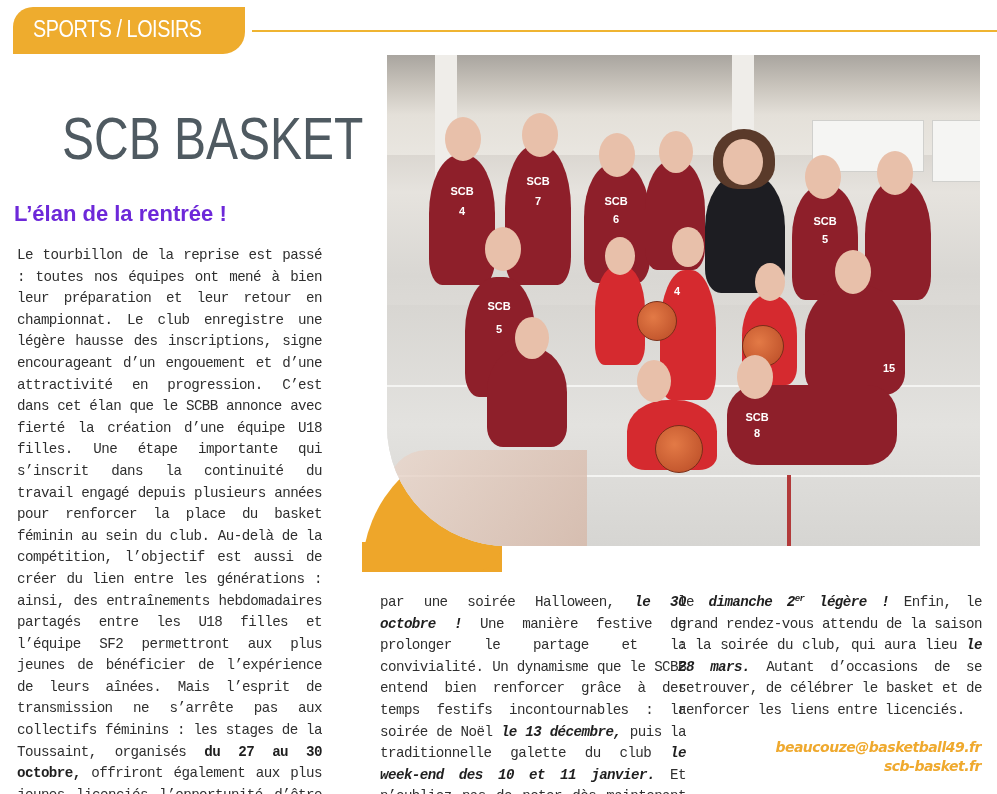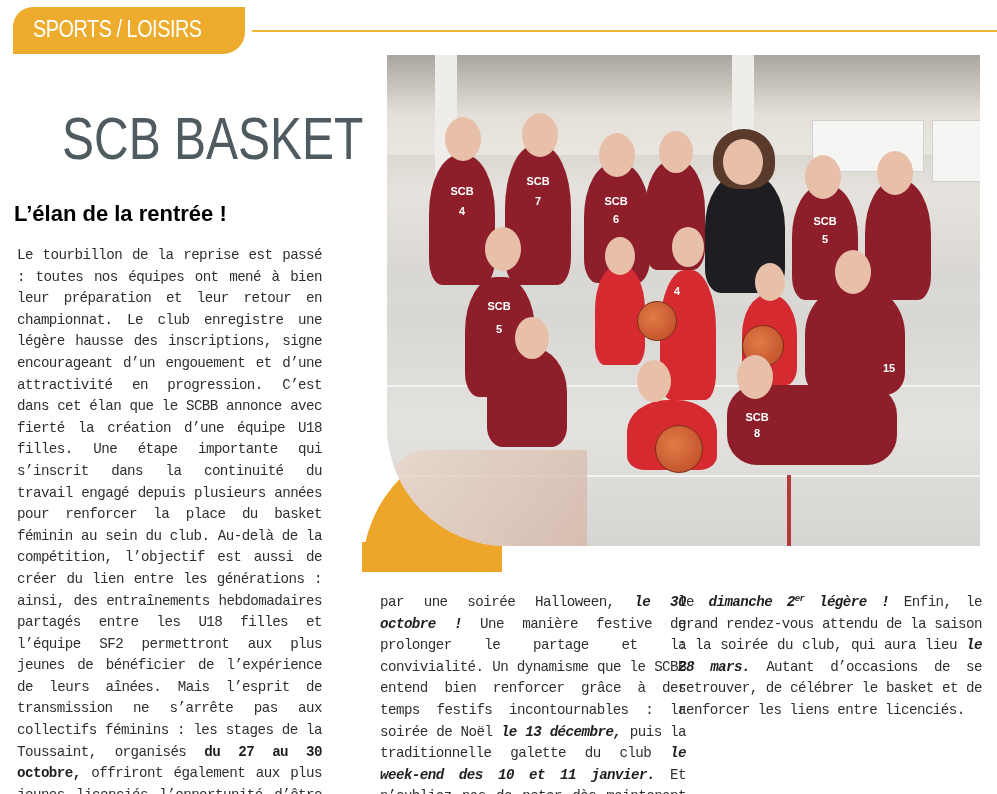--- a/index.html
+++ b/index.html
@@ -32,21 +32,21 @@
     font-family: "Liberation Sans", sans-serif;
     font-size: 60px; font-weight: normal; color: #4f5a61;
     letter-spacing: 0px;
     transform: scaleX(0.8); transform-origin: left top;
     white-space: nowrap;
     -webkit-text-stroke: 0px;
   }
   .subtitle {
     position: absolute; left: 14px; top: 201px;
     font-family: "Liberation Sans", sans-serif;
-    font-size: 22px; font-weight: bold; color: #000000;
+    font-size: 22px; font-weight: bold; color: #6d28d9;
     white-space: nowrap;
   }
   .col {
     position: absolute;
     font-size: 14.2px; line-height: 21.6px;
     text-align: justify; color: #2f2f2f;
     font-family: "DejaVu Sans", sans-serif;
     letter-spacing: -0.55px;
   }
   .col1 { left: 17px; top: 245px; width: 305px; }
@@ -185,13 +185,15 @@
 
 <div class="col col2">
   <p><span>par une soirée Halloween, </span><b class="i">le 30 octobre !</b><span> Une manière festive de prolonger le partage et la convivialité. Un dynamisme que le SCBB entend bien renforcer grâce à des temps festifs incontournables : la soirée de Noël </span><b class="i">le 13 décembre,</b><span> puis la traditionnelle galette du club </span><b class="i">le week-end des 10 et 11 janvier.</b><span> Et n’oubliez pas de noter dès maintenant la date du loto du club, prévu</span></p>
 </div>
 
 <div class="col col3">
   <p><span>le </span><b class="i"><span>dimanche 2</span><sup>er</sup><span> légère !</span></b><span> Enfin, le grand rendez-vous attendu de la saison : la soirée du club, qui aura lieu </span><b class="i">le 28 mars.</b><span> Autant d’occasions de se retrouver, de célébrer le basket et de renforcer les liens entre licenciés.</span></p>
 </div>
 
 <div class="contact">
+  <div>beaucouze@basketball49.fr</div>
+  <div>scb-basket.fr</div>
 </div>
 
 </body></html>

